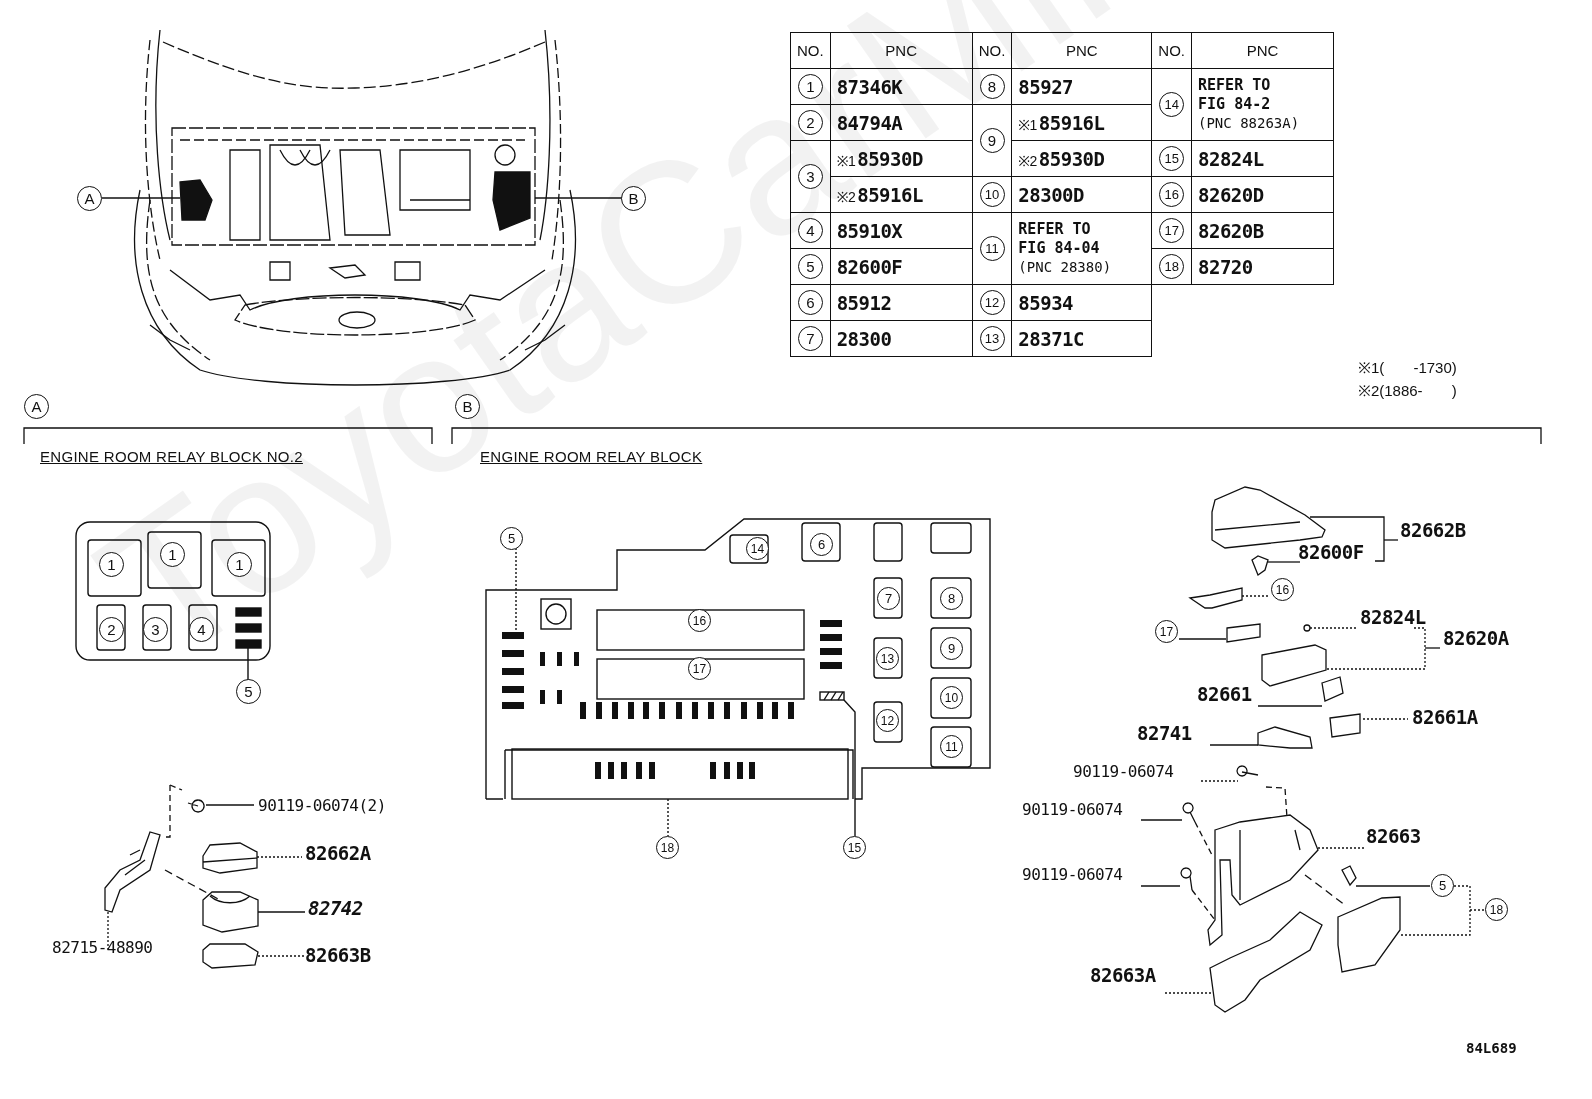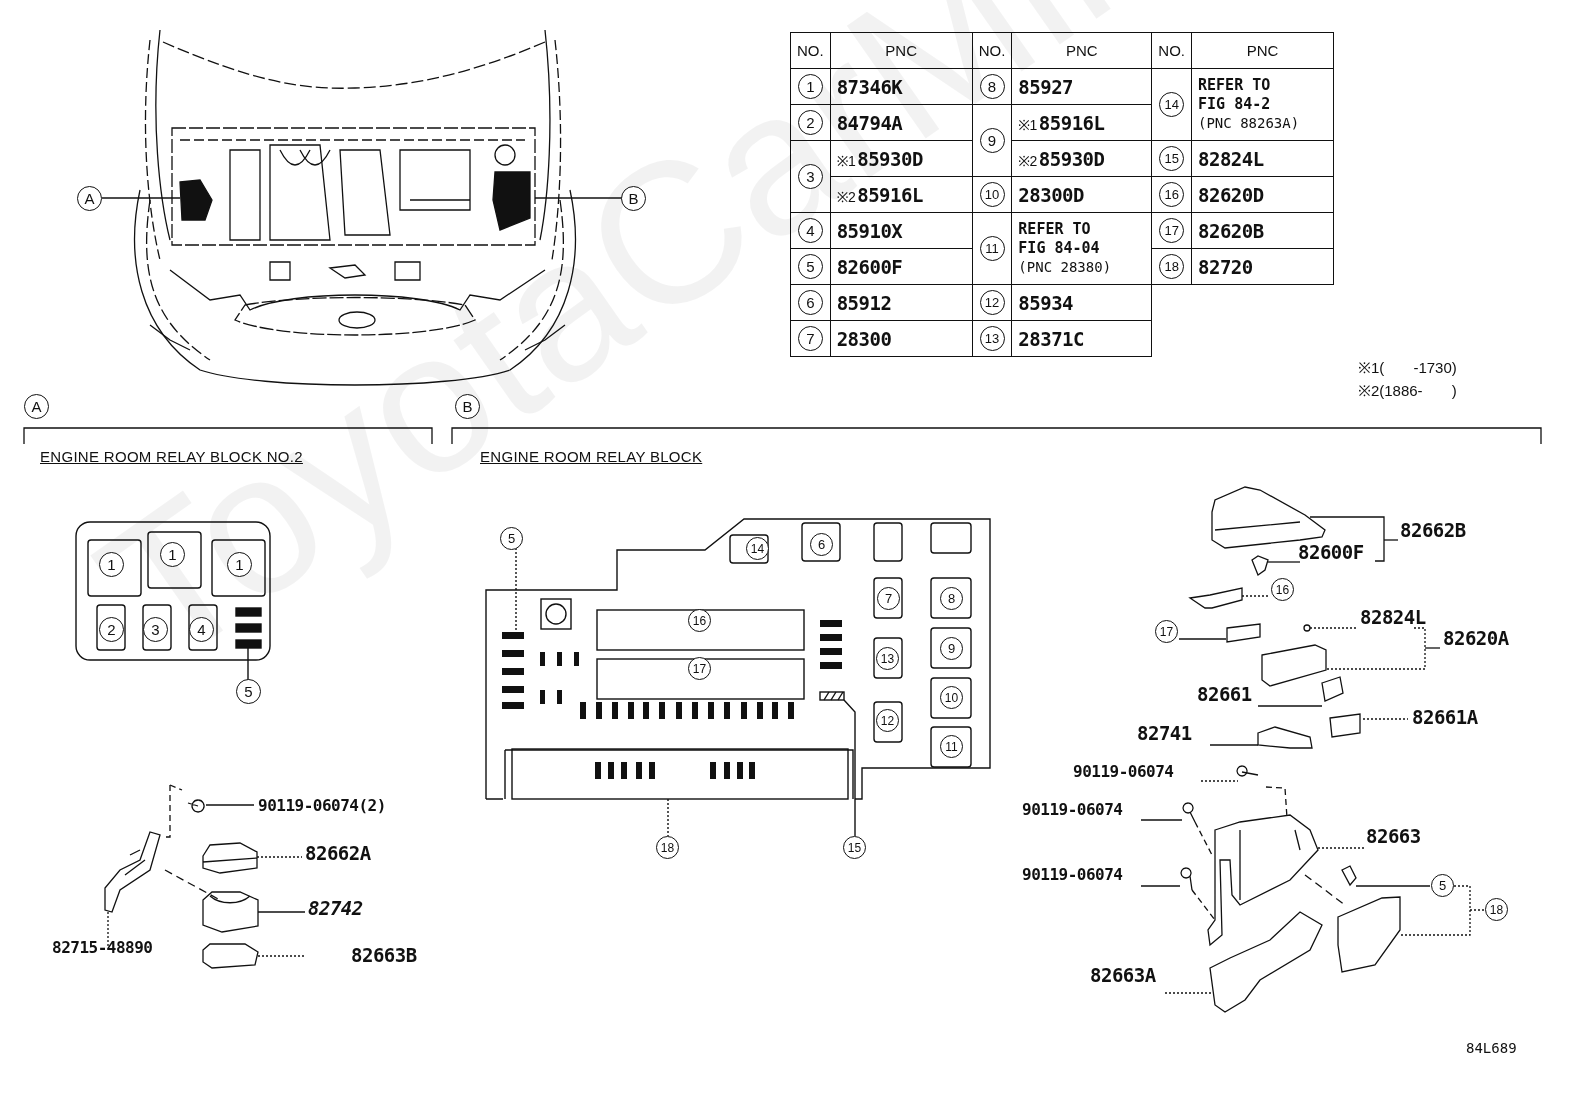--- a/index.html
+++ b/index.html
@@ -1,21 +1,21 @@
 <!DOCTYPE html>
 <html><head>
 <meta charset="utf-8">
 <style>
   html, body { margin:0; padding:0; background:#ffffff; }
   body { width:1592px; height:1099px; position:relative; overflow:hidden;
          font-family:"DejaVu Sans", sans-serif; color:#111; }
   .abs { position:absolute; }
   svg { position:absolute; left:0; top:0; }
   .pn { font-family:"DejaVu Sans Mono", monospace; font-weight:bold; font-size:19px; letter-spacing:-0.5px; color:#111; white-space:nowrap; }
-  .pn-sm { font-family:"DejaVu Sans Mono", monospace; font-weight:bold; font-size:16px; letter-spacing:-0.5px; color:#111; white-space:nowrap;text-align:center; }
+  .pn-sm { font-family:"DejaVu Sans Mono", monospace; font-weight:normal; font-size:16px; letter-spacing:-0.5px; color:#111; white-space:nowrap;text-align:center; }
   .title { font-family:"Liberation Sans", sans-serif; font-size:15px; text-decoration:underline; letter-spacing:0.3px; white-space:nowrap; }
   .circ { position:absolute; border:1.6px solid #111; border-radius:50%; background:#fff;
           display:flex; align-items:center; justify-content:center;
           font-family:"Liberation Sans", sans-serif; color:#111; box-sizing:border-box; }
   .c24 { width:25px; height:25px; font-size:15px; }
   .c22 { width:23px; height:23px; font-size:13px; }
   
   table.pnc { position:absolute; left:790px; top:32px; border-collapse:collapse; }
   table.pnc td { border:1.6px solid #111; height:36px; padding:0 6px; box-sizing:border-box; vertical-align:middle; }
   table.pnc td.h { font-family:"Liberation Sans", sans-serif; font-size:15px; text-align:center; height:36px; }
@@ -233,21 +233,21 @@
   <path d="M203 856 L 210 845 L 240 843 L 257 852 L 257 868 L 220 873 L 203 868 Z M203 862 L 257 858"></path>
   <line x1="257" y1="857" x2="302" y2="857" stroke-dasharray="2 2"></line>
   <path d="M203 900 L 212 892 L 240 892 L 258 900 L 258 926 L 222 932 L 203 925 Z M210 896 C 220 905 240 905 250 896"></path>
   <line x1="258" y1="912" x2="305" y2="912"></line>
   <path d="M203 950 L 210 944 L 245 944 L 258 952 L 255 965 L 212 968 L 203 962 Z"></path>
   <line x1="258" y1="956" x2="304" y2="956" stroke-dasharray="2 2"></line>
 </svg>
 <div class="abs pn-sm" style="left:258px;top:796px;">90119-06074(2)</div>
 <div class="abs pn" style="left:305px;top:842px;">82662A</div>
 <div class="abs pn" style="left:308px;top:897px;font-style:italic;">82742</div>
-<div class="abs pn" style="left:305px;top:944px;margin-left:46px;">82663B</div>
+<div class="abs pn" style="left:305px;top:944px;">82663B</div>
 <div class="abs pn-sm" style="left:52px;top:938px;">82715-48890</div>
 
 <svg width="1592" height="1099" fill="none" stroke="#111" stroke-width="1.4">
   <path d="M486 799 L 486 590 L 617 590 L 617 550 L 705 550 L 744 519 L 990 519 L 990 768 L 862 768 L 862 799 L 855 799 M503 799 L 486 799"></path>
   <rect x="512" y="749" width="336" height="50"></rect>
   <path d="M505 750 L 853 750 L 853 799 M505 750 L 505 799"></path>
   <rect x="541" y="599" width="30" height="30"></rect>
   <circle cx="556" cy="614" r="10"></circle>
   <rect x="597" y="610" width="207" height="40"></rect>
   <rect x="597" y="659" width="207" height="40"></rect>
@@ -389,13 +389,13 @@
 <div class="abs pn" style="left:1412px;top:706px;">82661A</div>
 <div class="abs pn" style="left:1137px;top:722px;">82741</div>
 <div class="abs pn-sm" style="left:1073px;top:762px;">90119-06074</div>
 <div class="abs pn-sm" style="left:1022px;top:800px;">90119-06074</div>
 <div class="abs pn" style="left:1366px;top:825px;">82663</div>
 <div class="abs pn-sm" style="left:1022px;top:865px;">90119-06074</div>
 <div class="circ c22" style="left:1431px;top:874px;">5</div>
 <div class="circ c22" style="left:1485px;top:898px;font-size:12px;">18</div>
 <div class="abs pn" style="left:1090px;top:964px;">82663A</div>
 
-<div class="abs" style="left:1466px;top:1040px;font-family:'DejaVu Sans Mono',monospace;font-size:14px;">84L689</div>
+<div class="abs" style="left:1466px;top:1040px;font-family:'DejaVu Sans Mono',monospace;font-size:14px;font-weight:bold;">84L689</div>
 
 </body></html>

